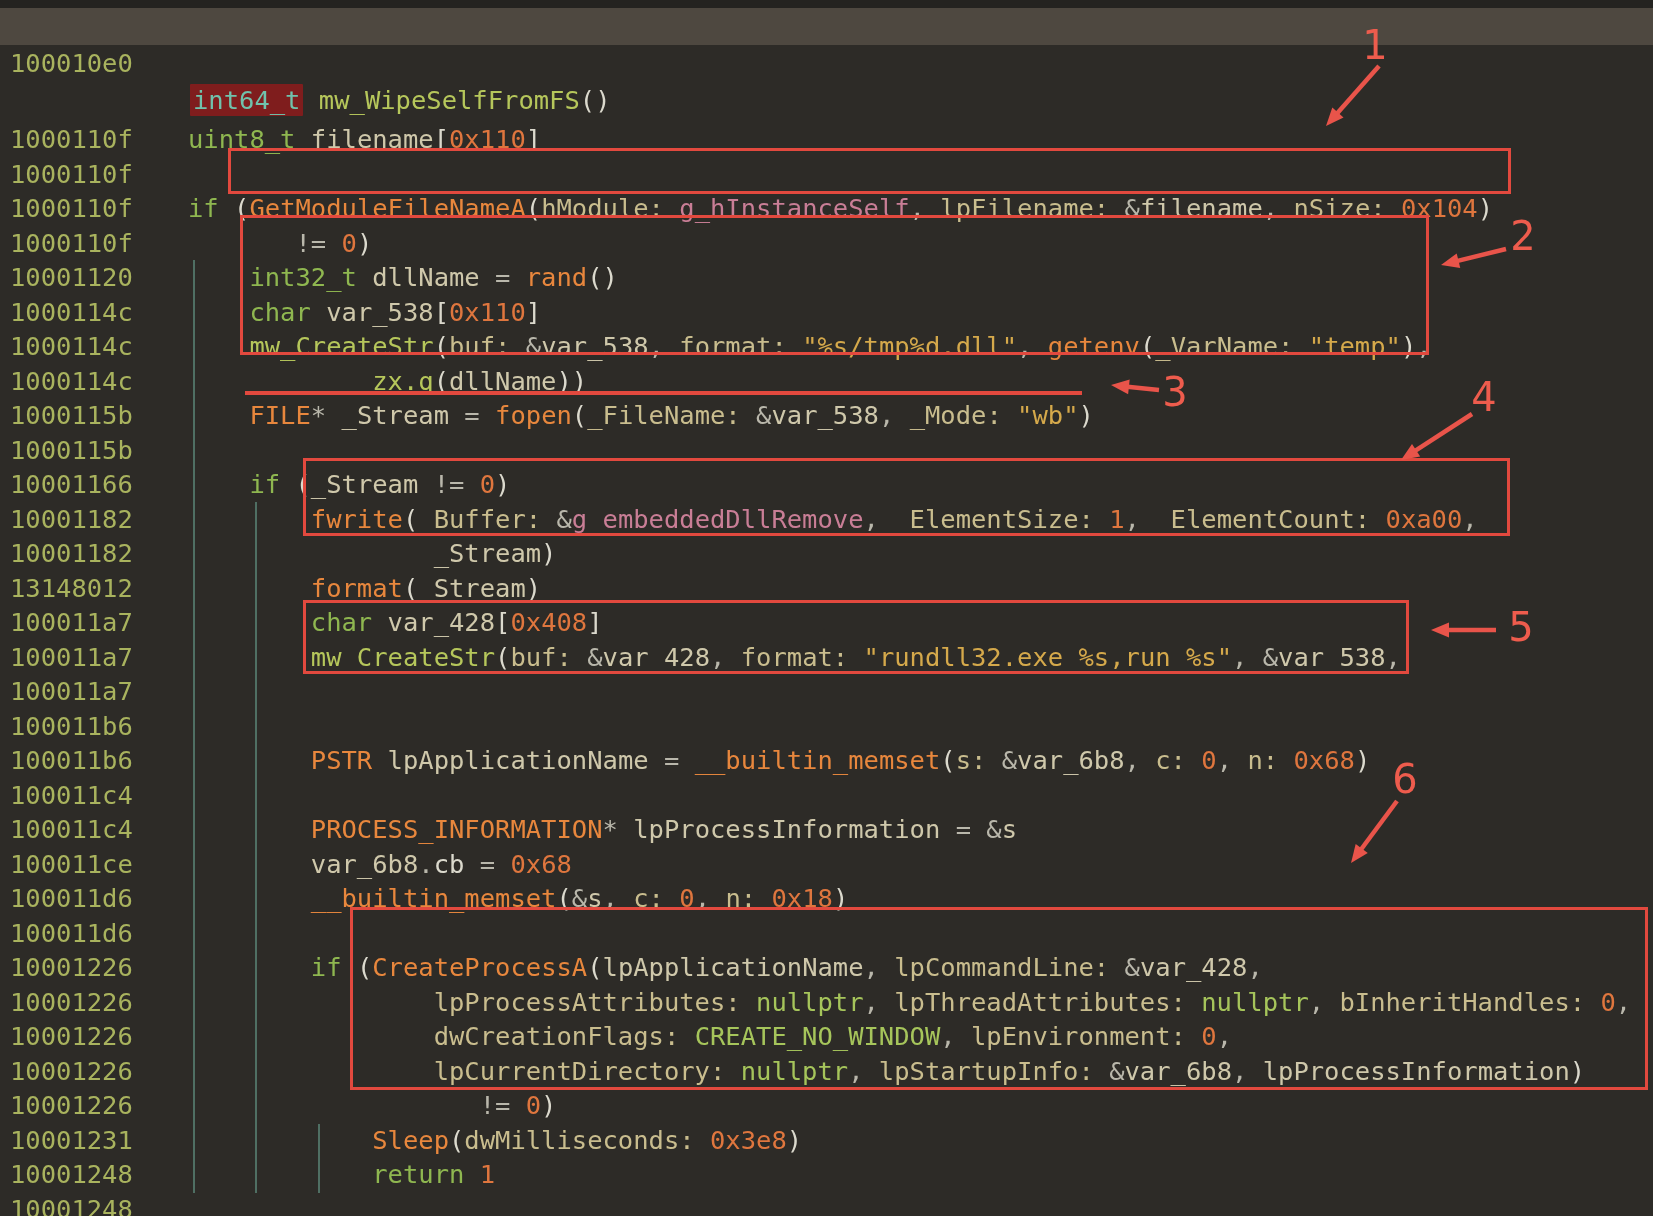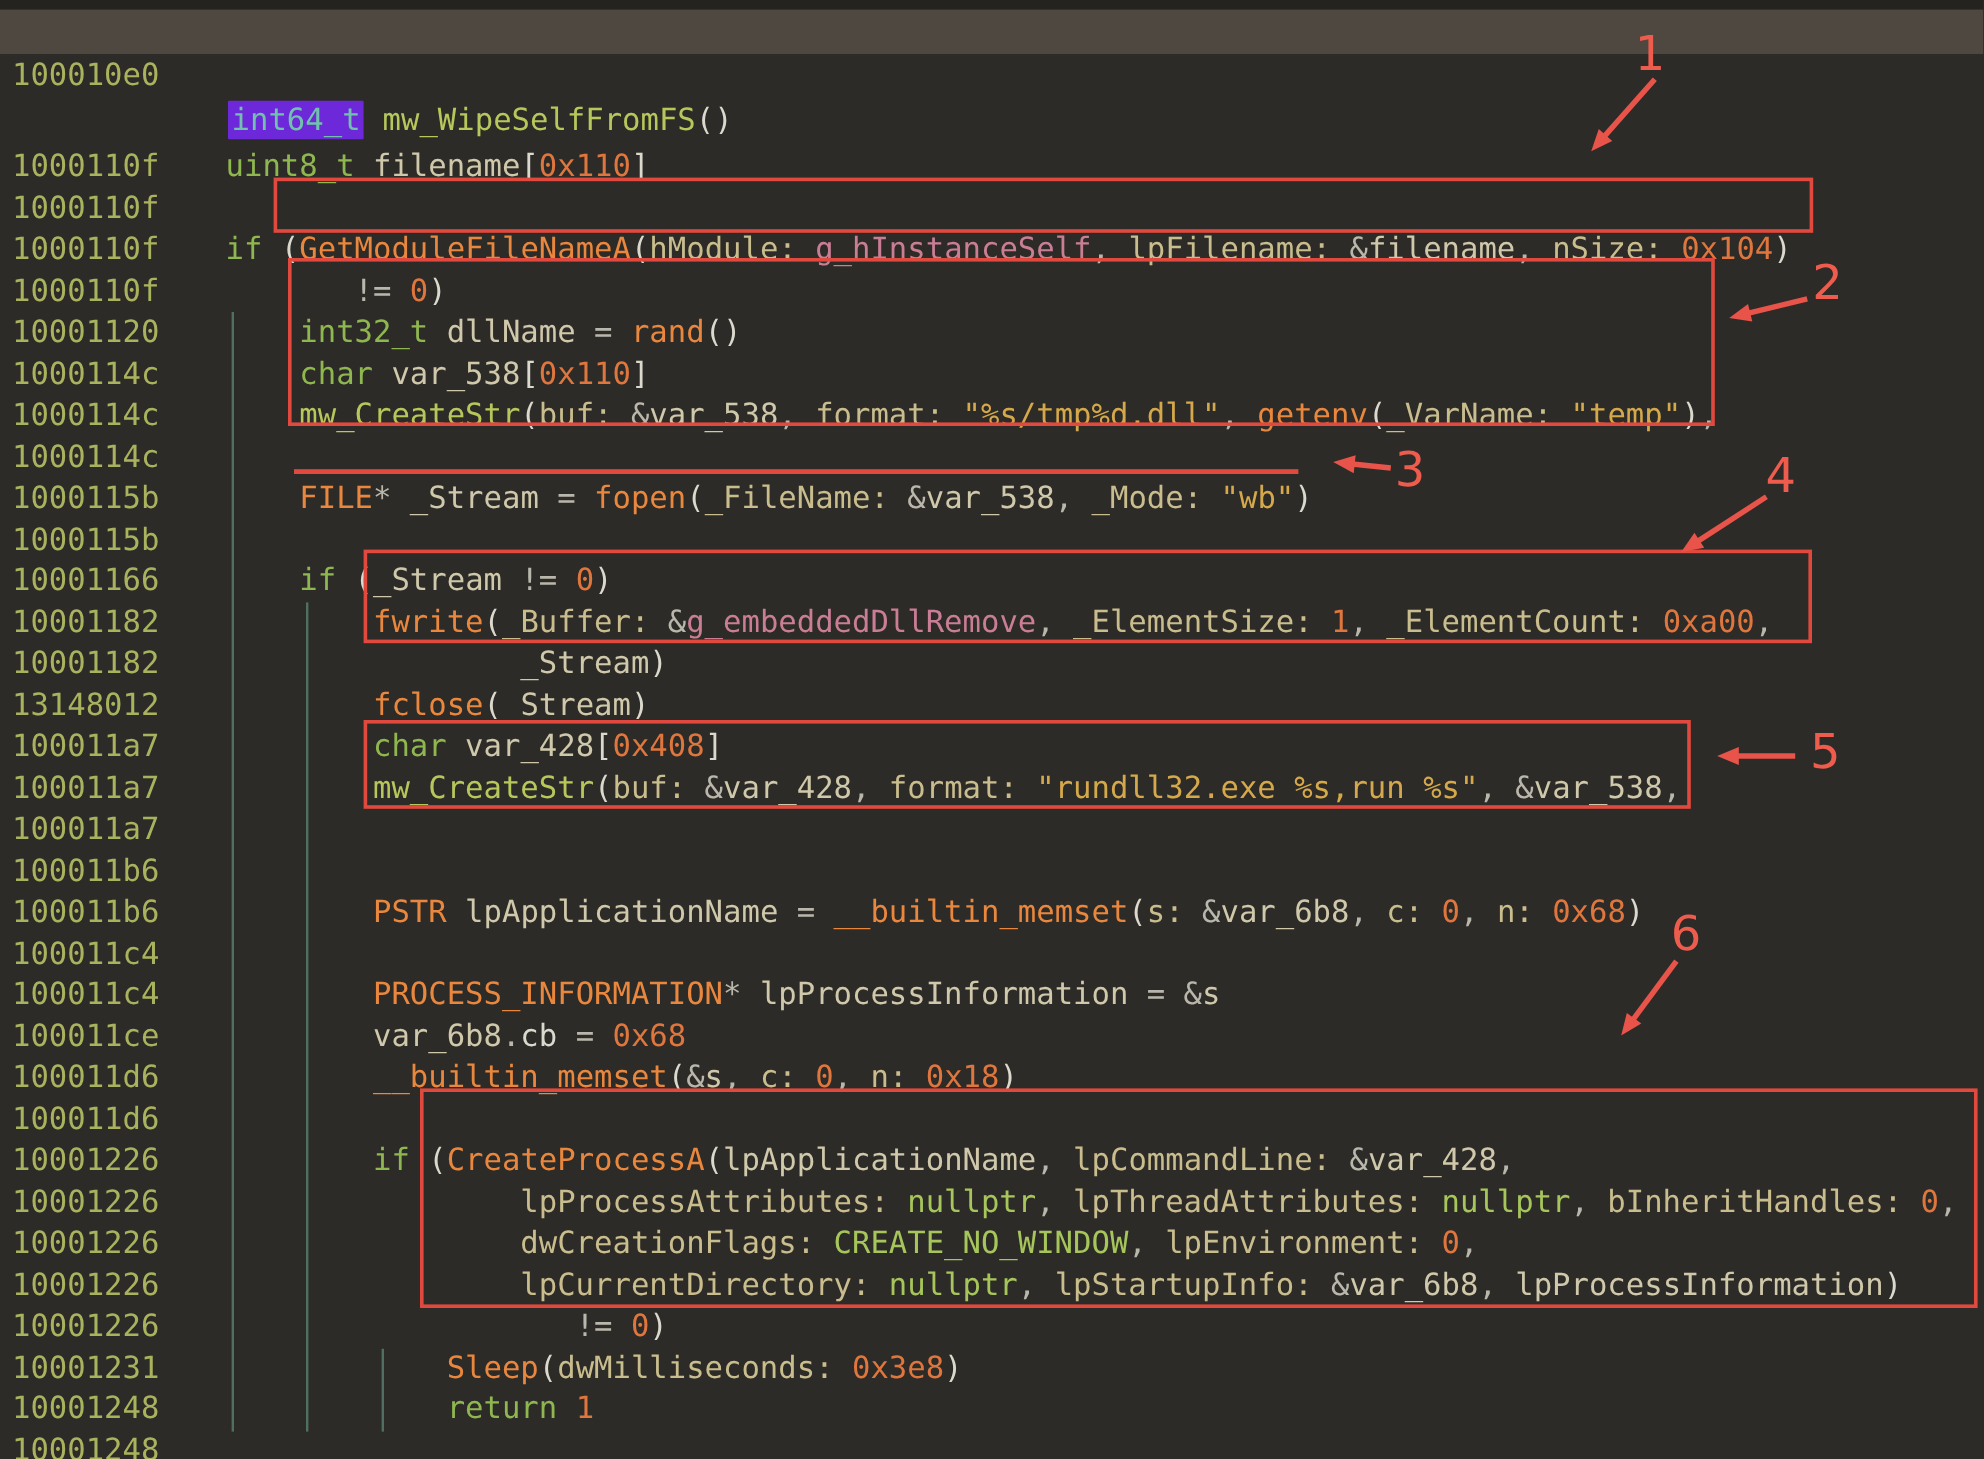--- a/index.html
+++ b/index.html
@@ -27,38 +27,38 @@
   #arrow-layer{position:absolute;left:0;top:0;pointer-events:none;}
 </style>
 </head>
 <body>
 
 <div id="app">
   <div id="top-strip"></div>
 
   <div id="header-bar">
     <span class="addr" style="color: rgb(169, 179, 94);">100010e0</span>
-    <span class="code"><span class="tok-hl" style="color: rgb(112, 194, 172); background: #6d28d9; text-align: center;">int64_t</span><span style="color: rgb(185, 183, 171);"> </span><span style="color: rgb(182, 199, 91);">mw_WipeSelfFromFS</span><span style="color: rgb(219, 217, 205);">()</span></span>
+    <span class="code"><span class="tok-hl" style="color: rgb(112, 194, 172); background: #7f1d1d; text-align: center;">int64_t</span><span style="color: rgb(185, 183, 171);"> </span><span style="color: rgb(182, 199, 91);">mw_WipeSelfFromFS</span><span style="color: rgb(219, 217, 205);">()</span></span>
   </div>
 
   <div id="code-area">
       <div class="row" style="top: 81px;"><span class="addr" style="color: rgb(169, 179, 94);">1000110f</span><span class="code" style="padding-left: 0ch;"><span style="color: rgb(143, 183, 80);">uint8_t</span><span style="color: rgb(185, 183, 171);"> </span><span style="color: rgb(207, 200, 171);">filename</span><span style="color: rgb(219, 217, 205);">[</span><span style="color: rgb(223, 118, 62);">0x110</span><span style="color: rgb(219, 217, 205);">]</span></span></div>
       <div class="row" style="top: 115.5px;"><span class="addr" style="color: rgb(169, 179, 94);">1000110f</span><span class="code" style="padding-left: 0ch;"></span></div>
       <div class="row" style="top: 150px;"><span class="addr" style="color: rgb(169, 179, 94);">1000110f</span><span class="code" style="padding-left: 0ch;"><span style="color: rgb(143, 183, 80);">if</span><span style="color: rgb(185, 183, 171);"> </span><span style="color: rgb(219, 217, 205);">(</span><span style="color: rgb(232, 135, 61);">GetModuleFileNameA</span><span style="color: rgb(219, 217, 205);">(</span><span style="color: rgb(201, 189, 142);">hModule: </span><span style="color: rgb(201, 126, 150);">g_hInstanceSelf</span><span style="color: rgb(185, 183, 171);">, </span><span style="color: rgb(201, 189, 142);">lpFilename: </span><span style="color: rgb(185, 183, 171);">&amp;</span><span style="color: rgb(207, 200, 171);">filename</span><span style="color: rgb(185, 183, 171);">, </span><span style="color: rgb(201, 189, 142);">nSize: </span><span style="color: rgb(223, 118, 62);">0x104</span><span style="color: rgb(219, 217, 205);">)</span></span></div>
       <div class="row" style="top: 184.5px;"><span class="addr" style="color: rgb(169, 179, 94);">1000110f</span><span class="code" style="padding-left: 7ch;"><span style="color: rgb(185, 183, 171);">!= </span><span style="color: rgb(223, 118, 62);">0</span><span style="color: rgb(219, 217, 205);">)</span></span></div>
       <div class="row" style="top: 219px;"><span class="addr" style="color: rgb(169, 179, 94);">10001120</span><span class="code" style="padding-left: 4ch;"><span style="color: rgb(143, 183, 80);">int32_t</span><span style="color: rgb(185, 183, 171);"> </span><span style="color: rgb(207, 200, 171);">dllName</span><span style="color: rgb(185, 183, 171);"> = </span><span style="color: rgb(232, 135, 61);">rand</span><span style="color: rgb(219, 217, 205);">()</span></span></div>
       <div class="row" style="top: 253.5px;"><span class="addr" style="color: rgb(169, 179, 94);">1000114c</span><span class="code" style="padding-left: 4ch;"><span style="color: rgb(143, 183, 80);">char</span><span style="color: rgb(185, 183, 171);"> </span><span style="color: rgb(207, 200, 171);">var_538</span><span style="color: rgb(219, 217, 205);">[</span><span style="color: rgb(223, 118, 62);">0x110</span><span style="color: rgb(219, 217, 205);">]</span></span></div>
       <div class="row" style="top: 288px;"><span class="addr" style="color: rgb(169, 179, 94);">1000114c</span><span class="code" style="padding-left: 4ch;"><span style="color: rgb(182, 199, 91);">mw_CreateStr</span><span style="color: rgb(219, 217, 205);">(</span><span style="color: rgb(201, 189, 142);">buf: </span><span style="color: rgb(185, 183, 171);">&amp;</span><span style="color: rgb(207, 200, 171);">var_538</span><span style="color: rgb(185, 183, 171);">, </span><span style="color: rgb(201, 189, 142);">format: </span><span style="color: rgb(213, 169, 75);">"%s/tmp%d.dll"</span><span style="color: rgb(185, 183, 171);">, </span><span style="color: rgb(232, 135, 61);">getenv</span><span style="color: rgb(219, 217, 205);">(</span><span style="color: rgb(201, 189, 142);">_VarName: </span><span style="color: rgb(213, 169, 75);">"temp"</span><span style="color: rgb(219, 217, 205);">)</span><span style="color: rgb(185, 183, 171);">,</span></span></div>
-      <div class="row" style="top: 322.5px;"><span class="addr" style="color: rgb(169, 179, 94);">1000114c</span></div>
+      <div class="row" style="top: 322.5px;"><span class="addr" style="color: rgb(169, 179, 94);">1000114c</span><span class="code" style="padding-left: 12ch;"><span style="color: rgb(182, 199, 91);">zx.q</span><span style="color: rgb(219, 217, 205);">(</span><span style="color: rgb(207, 200, 171);">dllName</span><span style="color: rgb(219, 217, 205);">))</span></span></div>
       <div class="row" style="top: 357px;"><span class="addr" style="color: rgb(169, 179, 94);">1000115b</span><span class="code" style="padding-left: 4ch;"><span style="color: rgb(232, 135, 61);">FILE</span><span style="color: rgb(185, 183, 171);">* </span><span style="color: rgb(207, 200, 171);">_Stream</span><span style="color: rgb(185, 183, 171);"> = </span><span style="color: rgb(232, 135, 61);">fopen</span><span style="color: rgb(219, 217, 205);">(</span><span style="color: rgb(201, 189, 142);">_FileName: </span><span style="color: rgb(185, 183, 171);">&amp;</span><span style="color: rgb(207, 200, 171);">var_538</span><span style="color: rgb(185, 183, 171);">, </span><span style="color: rgb(201, 189, 142);">_Mode: </span><span style="color: rgb(213, 169, 75);">"wb"</span><span style="color: rgb(219, 217, 205);">)</span></span></div>
       <div class="row" style="top: 391.5px;"><span class="addr" style="color: rgb(169, 179, 94);">1000115b</span><span class="code" style="padding-left: 0ch;"></span></div>
       <div class="row" style="top: 426px;"><span class="addr" style="color: rgb(169, 179, 94);">10001166</span><span class="code" style="padding-left: 4ch;"><span style="color: rgb(143, 183, 80);">if</span><span style="color: rgb(185, 183, 171);"> </span><span style="color: rgb(219, 217, 205);">(</span><span style="color: rgb(207, 200, 171);">_Stream</span><span style="color: rgb(185, 183, 171);"> != </span><span style="color: rgb(223, 118, 62);">0</span><span style="color: rgb(219, 217, 205);">)</span></span></div>
       <div class="row" style="top: 460.5px;"><span class="addr" style="color: rgb(169, 179, 94);">10001182</span><span class="code" style="padding-left: 8ch;"><span style="color: rgb(232, 135, 61);">fwrite</span><span style="color: rgb(219, 217, 205);">(</span><span style="color: rgb(201, 189, 142);">_Buffer: </span><span style="color: rgb(185, 183, 171);">&amp;</span><span style="color: rgb(201, 126, 150);">g_embeddedDllRemove</span><span style="color: rgb(185, 183, 171);">, </span><span style="color: rgb(201, 189, 142);">_ElementSize: </span><span style="color: rgb(223, 118, 62);">1</span><span style="color: rgb(185, 183, 171);">, </span><span style="color: rgb(201, 189, 142);">_ElementCount: </span><span style="color: rgb(223, 118, 62);">0xa00</span><span style="color: rgb(185, 183, 171);">,</span></span></div>
       <div class="row" style="top: 495px;"><span class="addr" style="color: rgb(169, 179, 94);">10001182</span><span class="code" style="padding-left: 16ch;"><span style="color: rgb(207, 200, 171);">_Stream</span><span style="color: rgb(219, 217, 205);">)</span></span></div>
-      <div class="row" style="top: 529.5px;"><span class="addr" style="color: rgb(169, 179, 94);">13148012</span><span class="code" style="padding-left: 8ch;"><span style="color: rgb(232, 135, 61);">fclose</span><span style="color: rgb(219, 217, 205);">(</span><span style="color: rgb(207, 200, 171);">_Stream</span><span style="color: rgb(219, 217, 205);">)</span></span></div>
+      <div class="row" style="top: 529.5px;"><span class="addr" style="color: rgb(169, 179, 94);">13148012</span><span class="code" style="padding-left: 8ch;"><span style="color: rgb(232, 135, 61);">format</span><span style="color: rgb(219, 217, 205);">(</span><span style="color: rgb(207, 200, 171);">_Stream</span><span style="color: rgb(219, 217, 205);">)</span></span></div>
       <div class="row" style="top: 564px;"><span class="addr" style="color: rgb(169, 179, 94);">100011a7</span><span class="code" style="padding-left: 8ch;"><span style="color: rgb(143, 183, 80);">char</span><span style="color: rgb(185, 183, 171);"> </span><span style="color: rgb(207, 200, 171);">var_428</span><span style="color: rgb(219, 217, 205);">[</span><span style="color: rgb(223, 118, 62);">0x408</span><span style="color: rgb(219, 217, 205);">]</span></span></div>
       <div class="row" style="top: 598.5px;"><span class="addr" style="color: rgb(169, 179, 94);">100011a7</span><span class="code" style="padding-left: 8ch;"><span style="color: rgb(182, 199, 91);">mw_CreateStr</span><span style="color: rgb(219, 217, 205);">(</span><span style="color: rgb(201, 189, 142);">buf: </span><span style="color: rgb(185, 183, 171);">&amp;</span><span style="color: rgb(207, 200, 171);">var_428</span><span style="color: rgb(185, 183, 171);">, </span><span style="color: rgb(201, 189, 142);">format: </span><span style="color: rgb(213, 169, 75);">"rundll32.exe %s,run %s"</span><span style="color: rgb(185, 183, 171);">, </span><span style="color: rgb(185, 183, 171);">&amp;</span><span style="color: rgb(207, 200, 171);">var_538</span><span style="color: rgb(185, 183, 171);">,</span></span></div>
       <div class="row" style="top: 633px;"><span class="addr" style="color: rgb(169, 179, 94);">100011a7</span></div>
       <div class="row" style="top: 667.5px;"><span class="addr" style="color: rgb(169, 179, 94);">100011b6</span></div>
       <div class="row" style="top: 702px;"><span class="addr" style="color: rgb(169, 179, 94);">100011b6</span><span class="code" style="padding-left: 8ch;"><span style="color: rgb(232, 135, 61);">PSTR</span><span style="color: rgb(185, 183, 171);"> </span><span style="color: rgb(207, 200, 171);">lpApplicationName</span><span style="color: rgb(185, 183, 171);"> = </span><span style="color: rgb(232, 135, 61);">__builtin_memset</span><span style="color: rgb(219, 217, 205);">(</span><span style="color: rgb(201, 189, 142);">s: </span><span style="color: rgb(185, 183, 171);">&amp;</span><span style="color: rgb(207, 200, 171);">var_6b8</span><span style="color: rgb(185, 183, 171);">, </span><span style="color: rgb(201, 189, 142);">c: </span><span style="color: rgb(223, 118, 62);">0</span><span style="color: rgb(185, 183, 171);">, </span><span style="color: rgb(201, 189, 142);">n: </span><span style="color: rgb(223, 118, 62);">0x68</span><span style="color: rgb(219, 217, 205);">)</span></span></div>
       <div class="row" style="top: 736.5px;"><span class="addr" style="color: rgb(169, 179, 94);">100011c4</span></div>
       <div class="row" style="top: 771px;"><span class="addr" style="color: rgb(169, 179, 94);">100011c4</span><span class="code" style="padding-left: 8ch;"><span style="color: rgb(232, 135, 61);">PROCESS_INFORMATION</span><span style="color: rgb(185, 183, 171);">* </span><span style="color: rgb(207, 200, 171);">lpProcessInformation</span><span style="color: rgb(185, 183, 171);"> = &amp;</span><span style="color: rgb(207, 200, 171);">s</span></span></div>
       <div class="row" style="top: 805.5px;"><span class="addr" style="color: rgb(169, 179, 94);">100011ce</span><span class="code" style="padding-left: 8ch;"><span style="color: rgb(207, 200, 171);">var_6b8</span><span style="color: rgb(185, 183, 171);">.</span><span style="color: rgb(219, 217, 205);">cb</span><span style="color: rgb(185, 183, 171);"> = </span><span style="color: rgb(223, 118, 62);">0x68</span></span></div>
       <div class="row" style="top: 840px;"><span class="addr" style="color: rgb(169, 179, 94);">100011d6</span><span class="code" style="padding-left: 8ch;"><span style="color: rgb(232, 135, 61);">__builtin_memset</span><span style="color: rgb(219, 217, 205);">(</span><span style="color: rgb(185, 183, 171);">&amp;</span><span style="color: rgb(207, 200, 171);">s</span><span style="color: rgb(185, 183, 171);">, </span><span style="color: rgb(201, 189, 142);">c: </span><span style="color: rgb(223, 118, 62);">0</span><span style="color: rgb(185, 183, 171);">, </span><span style="color: rgb(201, 189, 142);">n: </span><span style="color: rgb(223, 118, 62);">0x18</span><span style="color: rgb(219, 217, 205);">)</span></span></div>
       <div class="row" style="top: 874.5px;"><span class="addr" style="color: rgb(169, 179, 94);">100011d6</span><span class="code" style="padding-left: 0ch;"></span></div>

